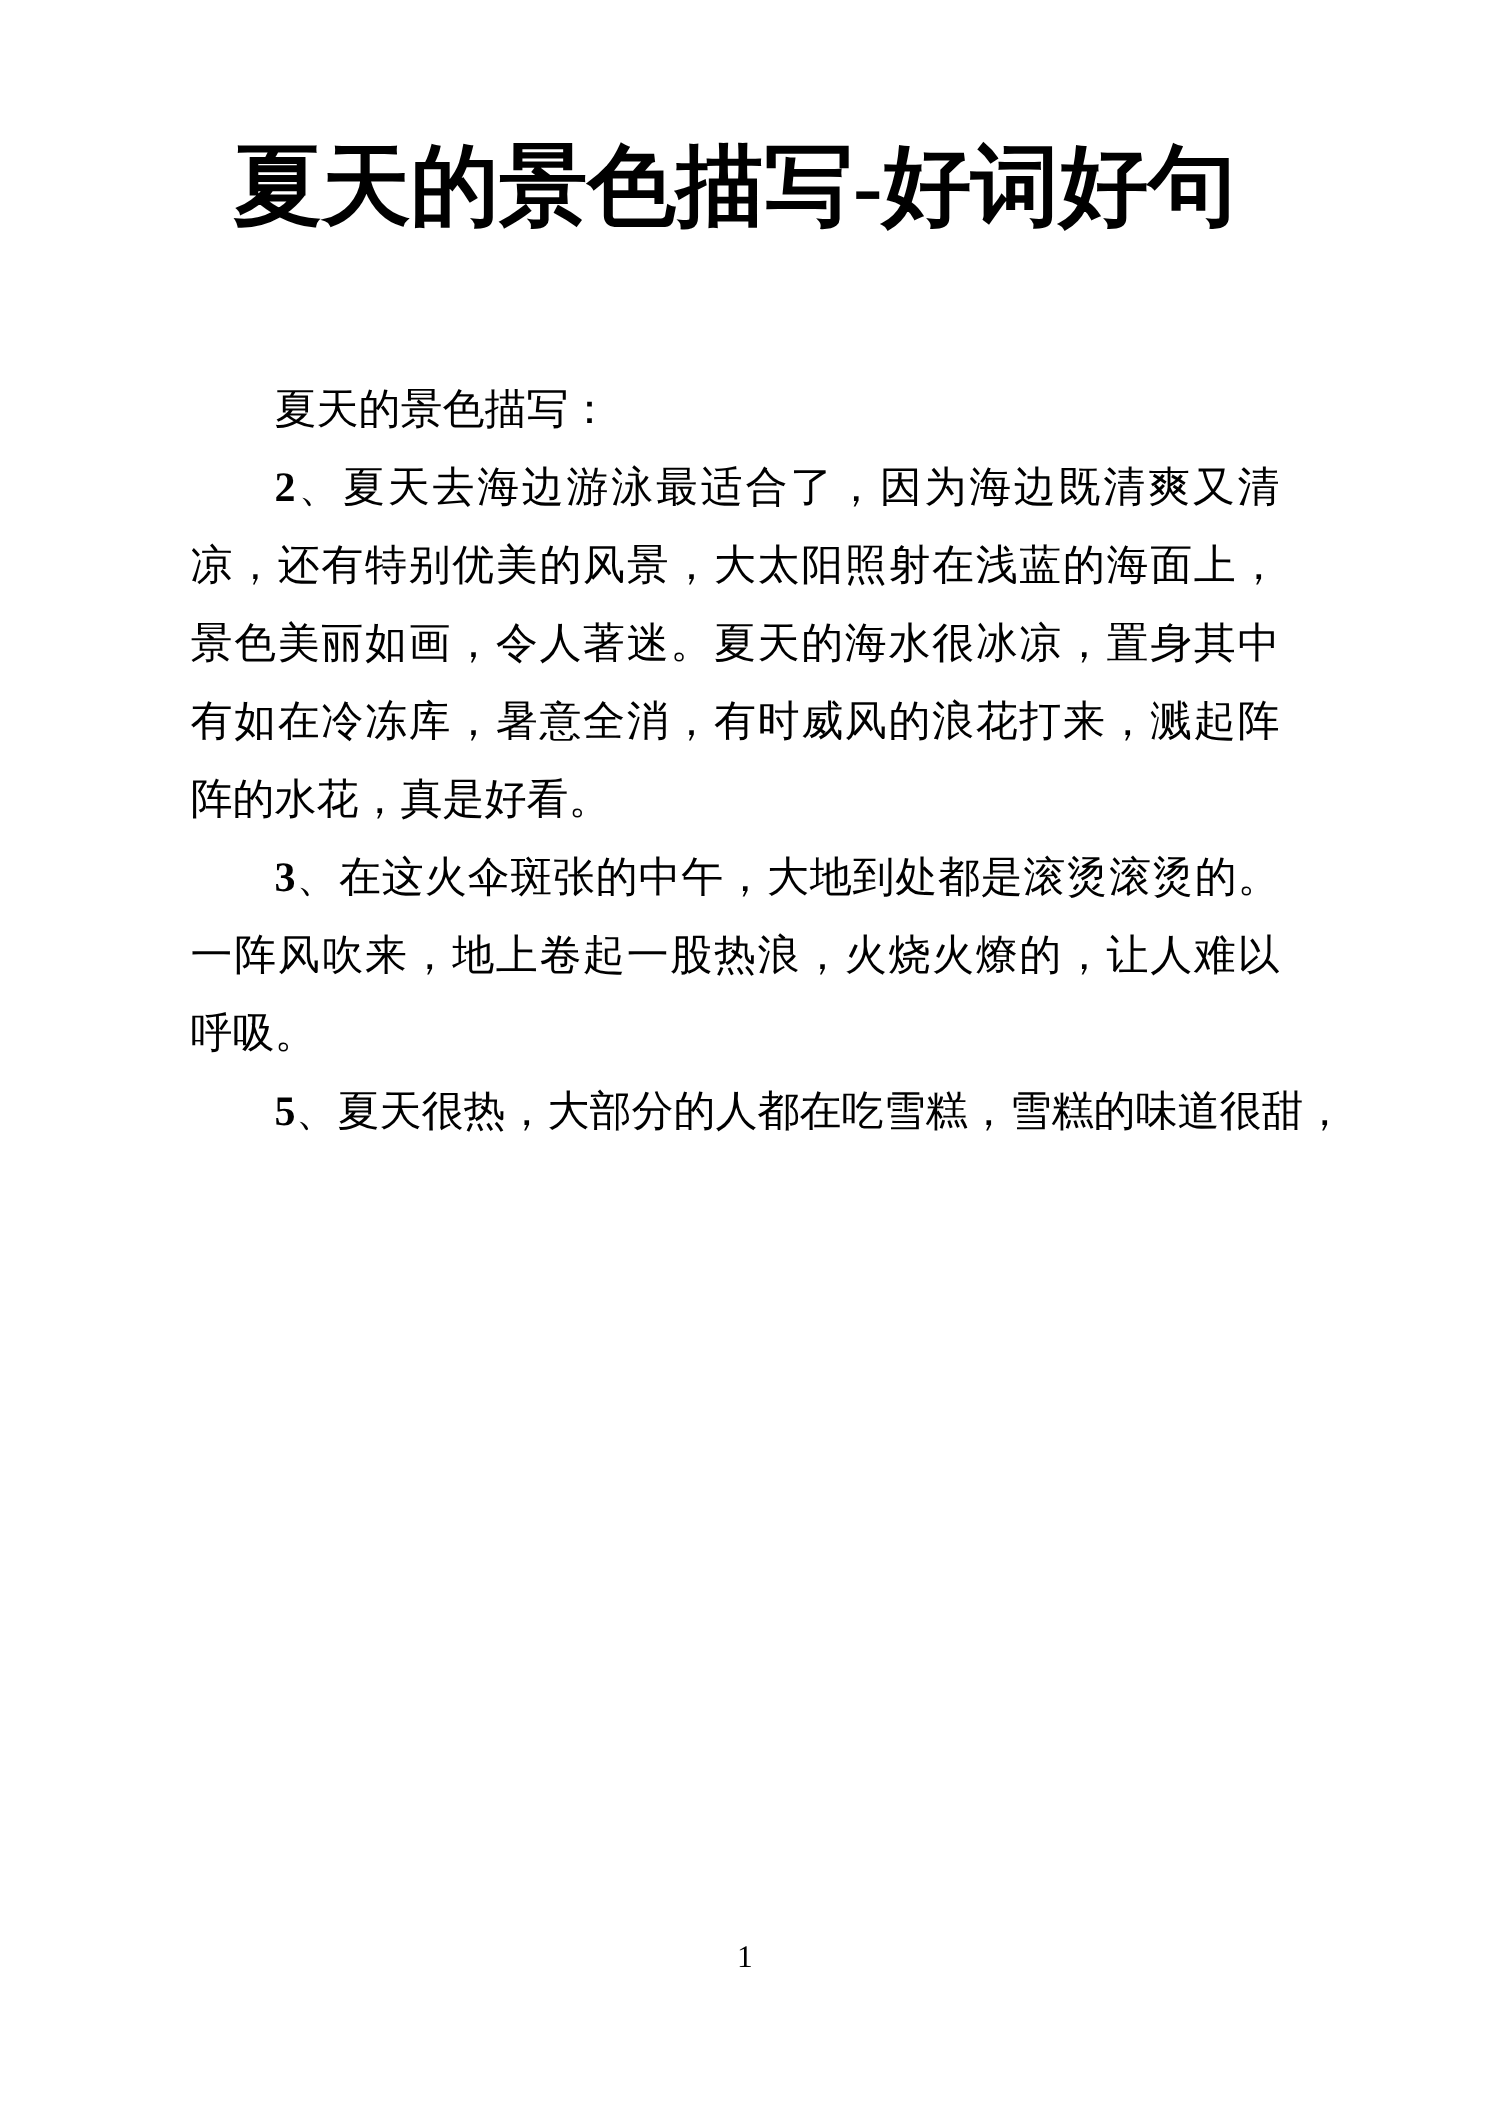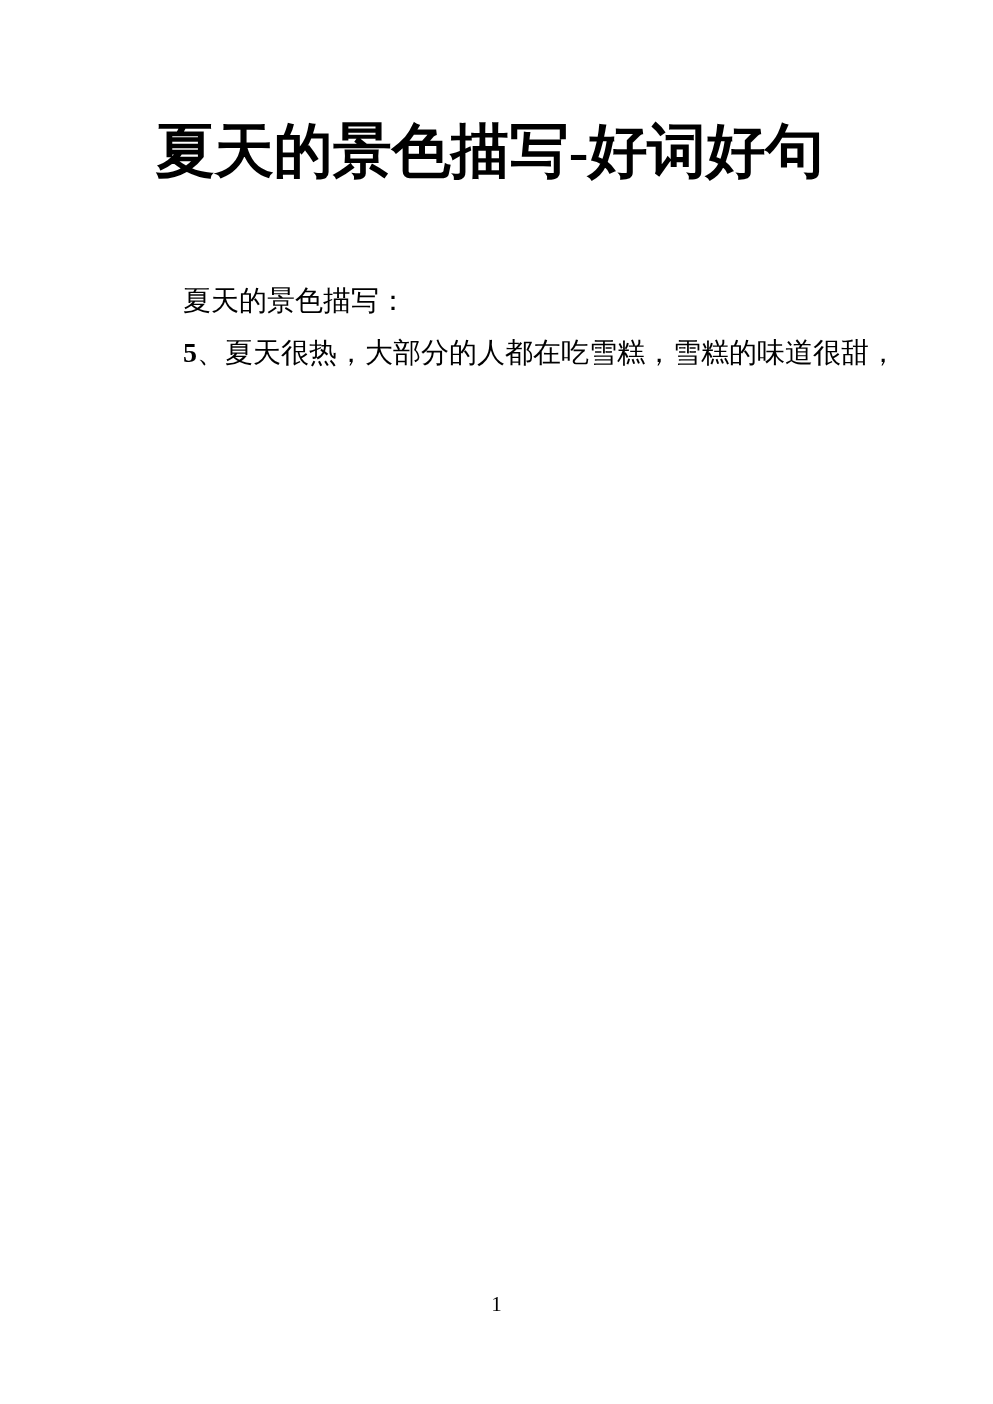--- a/index.html
+++ b/index.html
@@ -12,21 +12,21 @@
     width: 993px;
     height: 1404px;
     box-sizing: border-box;
     background: #ffffff;
     color: #000000;
     font-family: "Liberation Serif", "DejaVu Serif", serif;
     padding: 0 140px 0 127px;
     overflow: hidden;
   }
   .doc-title {
-    margin: 118px 0 0 0;
+    margin: 91px 0 0 0;
     font-size: 59px;
     line-height: 66px;
     font-weight: 700;
     text-align: center;
     white-space: nowrap;
   }
   .body-text {
     font-size: 28px;
     line-height: 52px;
     text-align: justify;
@@ -63,21 +63,23 @@
 
 <div class="page">
 
   <h1 class="doc-title">夏天的景色描写-好词好句</h1>
 
   <div class="body-text">
 
     <p class="intro">夏天的景色描写：</p>
 
 
+    <p class="para"><span class="pnum">2</span><span>、夏天去海边游泳最适合了，因为海边既清爽又清凉，还有特别优美的风景，大太阳照射在浅蓝的海面上，景色美丽如画，令人著迷。夏天的海水很冰凉，置身其中有如在冷冻库，暑意全消，有时威风的浪花打来，溅起阵阵的水花，真是好看。</span></p>
 
+    <p class="para"><span class="pnum">3</span><span>、在这火伞斑张的中午，大地到处都是滚烫滚烫的。一阵风吹来，地上卷起一股热浪，火烧火燎的，让人难以呼吸。</span></p>
 
 
     <p class="para single-line"><span class="pnum">5</span><span>、夏天很热，大部分的人都在吃雪糕，雪糕的味道很甜，</span></p>
 
   </div>
 
   <div class="page-number">1</div>
 
 </div>
 

